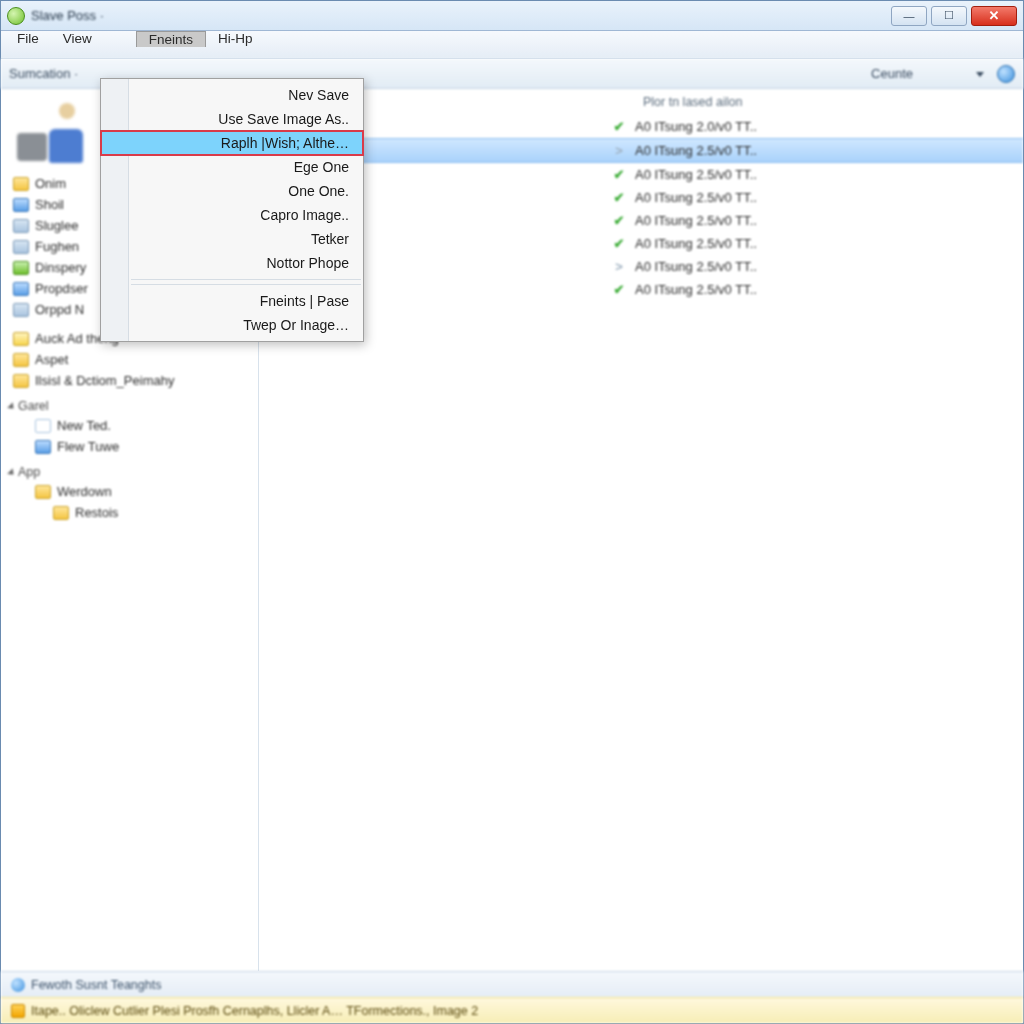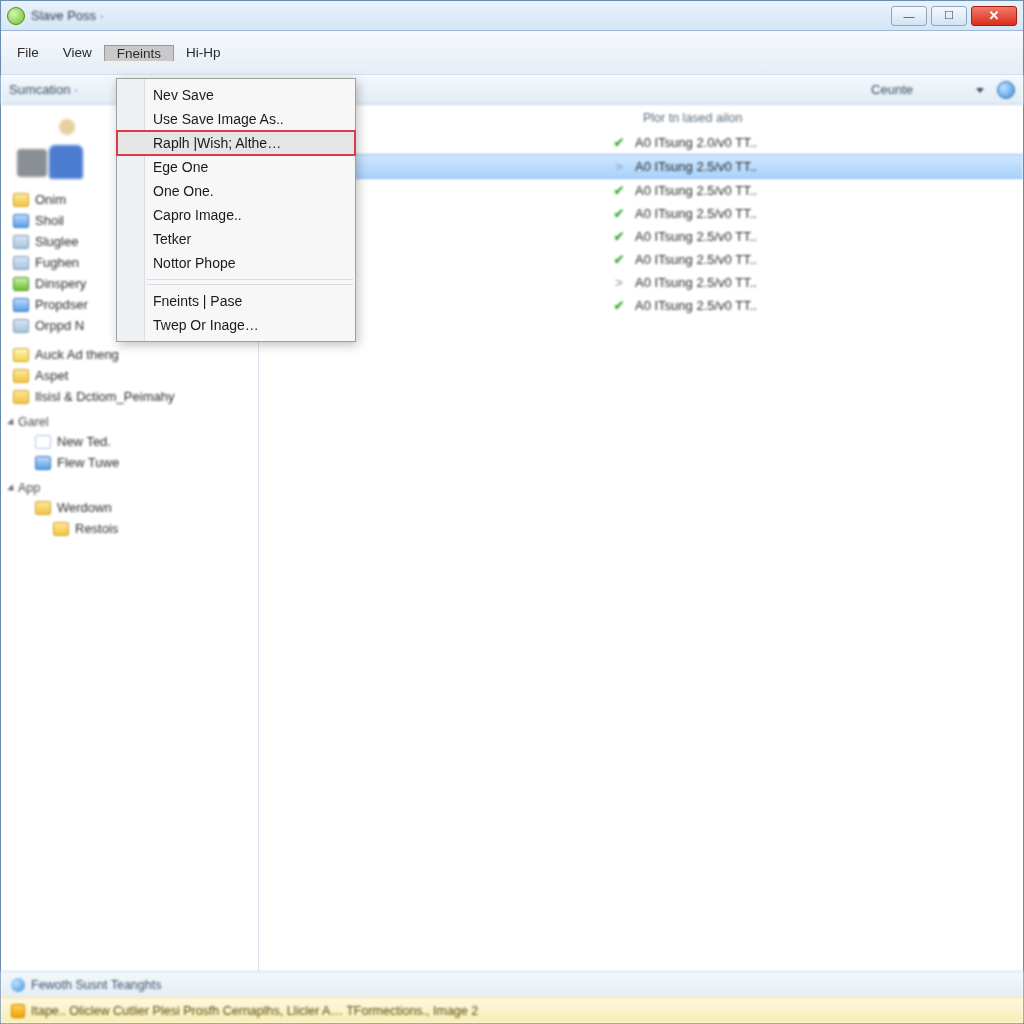--- a/index.html
+++ b/index.html
@@ -11,23 +11,23 @@
 .titlebar { height: 30px; background: linear-gradient(#e9f2fb, #d6e6f6); display: flex; align-items: center; padding: 0 6px; border-bottom: 1px solid #9fb7d4; }
 .titlebar .app-icon { width: 18px; height: 18px; border-radius: 50%; background: radial-gradient(circle at 35% 35%, #d4f5b0, #6fbf2c); margin-right: 6px; border: 1px solid #4a8f1c; }
 .titlebar .title { font-size: 13px; color: #2a3b4d; filter: blur(1px); flex: 0 0 auto; }
 .titlebar .spacer { flex: 1; }
 .win-controls { display: flex; gap: 4px; }
 .win-btn { width: 36px; height: 20px; border: 1px solid #8fa6c2; border-radius: 3px; background: linear-gradient(#f4f8fc, #d4e3f2); display: flex; align-items: center; justify-content: center; font-size: 11px; color: #3a4c60; }
 .win-btn.close { background: linear-gradient(#f37a6b, #d72f1c); color: #fff; border-color: #a31e0e; width: 46px; }
 .win-btn.close .x { font-weight: bold; font-size: 13px; }
 
 
-.menubar { height: 44px; background: linear-gradient(#f6f9fd, #e5edf6); display: flex; align-items: center; padding: 0 4px; border-bottom: 1px solid #c6d4e4; }
+.menubar { height: 28px; background: linear-gradient(#f6f9fd, #e5edf6); display: flex; align-items: flex-start; padding: 0 4px; border-bottom: 1px solid #c6d4e4; }
 .menu-item { padding: 0 12px; display: flex; align-items: center; font-size: 13.5px; color: #2b2b2b; }
-.menu-item.active { background: #c9c9c9; border: 1px solid #9a9a9a; border-bottom: none; }
+.menu-item.active { background: #c9c9c9; border: 1px solid #9a9a9a; border-bottom: none; margin-left: 32px; }
 
 
 .toolbar { height: 30px; background: linear-gradient(#f4f8fc, #e2ecf5); display: flex; align-items: center; padding: 0 8px; border-bottom: 1px solid #c6d4e4; filter: blur(1.2px); }
 .toolbar .crumb { font-size: 13px; color: #3a4c60; }
 .toolbar .spacer { flex: 1; }
 .toolbar .hdr { font-size: 13px; color: #3a4c60; margin-right: 60px; }
 .toolbar .drop { width: 14px; height: 14px; margin-right: 10px; position: relative; }
 .toolbar .drop::after { content:""; position:absolute; left:3px; top:5px; border-left:4px solid transparent; border-right:4px solid transparent; border-top:5px solid #3a4c60; }
 .toolbar .help { width: 18px; height: 18px; border-radius: 50%; background: radial-gradient(circle at 35% 35%, #bfe1ff, #3a8fdd); border: 1px solid #2b6fae; }
 
@@ -58,24 +58,24 @@
 .list-hdr .h1 { flex: 0 0 320px; }
 .list-hdr .h2 { flex: 1; }
 .row { display:flex; align-items:center; padding: 4px 20px 4px 10px; font-size:13px; color:#2b2b2b; filter: blur(1.3px); }
 .row .name { flex:0 0 318px; overflow:hidden; white-space:nowrap; }
 .row .chk { width:16px; text-align:center; color:#3fae3a; font-weight:bold; margin-right:8px; flex:0 0 auto; }
 .row .chk.grey { color:#9fb0c0; }
 .row .path { flex:1; overflow:hidden; white-space:nowrap; color:#2b2b2b; }
 .row.selected { background: linear-gradient(#cfe7ff, #a9d2fb); border-top:1px solid #8cbef0; border-bottom:1px solid #8cbef0; }
 
 
-.dropdown { position: absolute; left: 116px; top: 78px; width: 240px; background: #f7f7f7; border: 1px solid #a0a0a0; box-shadow: 2px 3px 10px rgba(0,0,0,0.25); z-index: 100; padding: 4px 0; }
+.dropdown { position: absolute; left: 100px; top: 78px; width: 264px; background: #f7f7f7; border: 1px solid #a0a0a0; box-shadow: 2px 3px 10px rgba(0,0,0,0.25); z-index: 100; padding: 4px 0; text-align: right; }
 .dropdown .icon-col { position:absolute; left:0; top:0; bottom:0; width:28px; background:#eef1f4; border-right:1px solid #d6dde4; }
 .dd-item { position:relative; padding: 4px 14px 4px 36px; font-size: 14px; color:#1a1a1a; }
-.dd-item.highlight { outline: 2px solid #d93b4a; outline-offset: -1px; background:#e5e5e5; }
+.dd-item.highlight { outline: 2px solid #d93b4a; outline-offset: -1px; background:#7dd3fc; }
 .dd-sep { height:1px; background:#d6dde4; margin:4px 2px 4px 30px; }
 
 
 .statusbar1 { height:26px; background:linear-gradient(#f4f8fc,#e5edf6); border-top:1px solid #c6d4e4; display:flex; align-items:center; padding:0 10px; filter: blur(1.2px); font-size:12.5px; color:#3a5068; }
 .statusbar1 .ico { width:14px; height:14px; border-radius:50%; background:radial-gradient(circle at 35% 35%, #bfe1ff, #3a8fdd); margin-right:6px; }
 .statusbar2 { height:26px; background:linear-gradient(#fff8dd,#f7eeb6); border-top:1px solid #e5d98a; display:flex; align-items:center; padding:0 10px; filter: blur(1.3px); font-size:12.5px; color:#5a4a10; }
 .statusbar2 .ico { width:14px; height:14px; background:linear-gradient(#ffd257,#f2a500); border:1px solid #c98700; border-radius:2px; margin-right:6px; }
 
 </style>
 </head>

